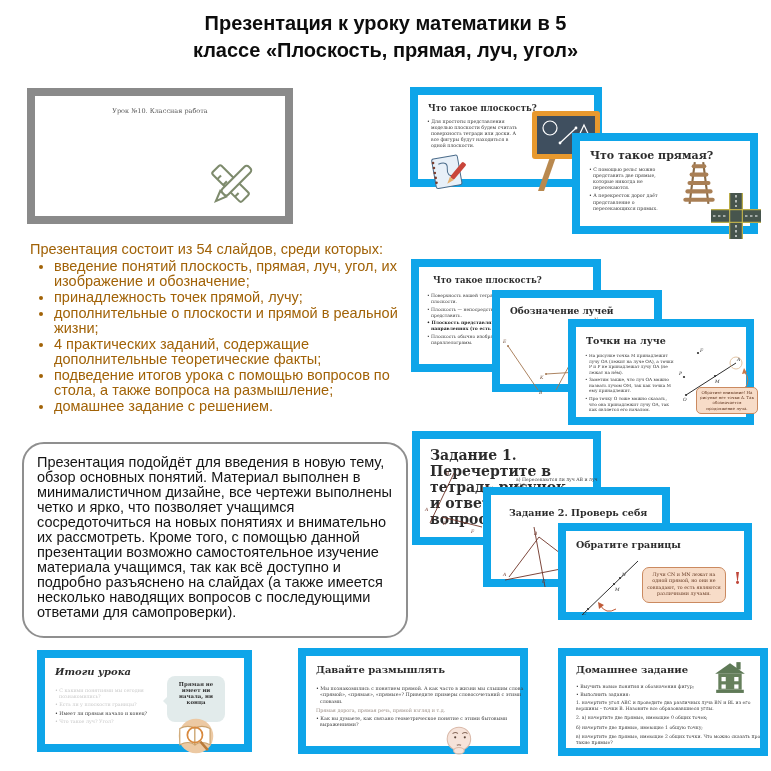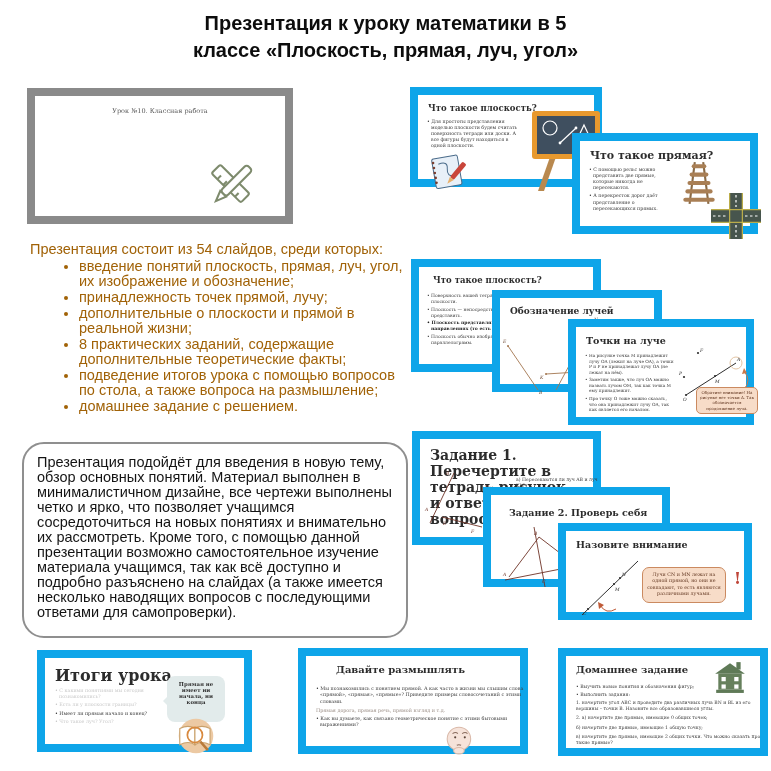--- a/index.html
+++ b/index.html
@@ -19,21 +19,21 @@
   .muted{color:#c9c9c9;}
   .bold-li{font-weight:bold;color:#222;}
   
   #title-slide{border-color:#8a8a8a;}
   .ts-title{font-family:"DejaVu Serif",serif;font-size:16px;line-height:1.25;text-align:center;
           color:#1f1f1f;width:210px;margin:24px auto 0;}
   .ts-sub{font-family:"DejaVu Serif",serif;font-size:6.5px;text-align:center;color:#555;margin-top:11px;}
   
   .intro{position:absolute;left:30px;top:242px;width:382px;font-size:14.5px;line-height:15px;color:#a16207;}
   .intro ul{margin:2px 0 0;padding-left:24px;}
-  .intro li{margin-bottom:1px;margin-left:25px;}
+  .intro li{margin-bottom:1px;}
   .desc{position:absolute;left:22px;top:442px;width:386px;height:196px;border:2px solid #8f8f8f;
           border-radius:22px;font-size:14.5px;line-height:15px;color:#141414;padding:11px 13px;
           box-sizing:border-box;overflow:hidden;}
   
   .bubble{position:absolute;background:#e2ebeb;border-radius:8px;font-family:"DejaVu Serif",serif;
           font-weight:bold;font-size:5.4px;color:#333;text-align:center;padding:5px 4px;box-sizing:border-box;}
   .bubble::after{content:"";position:absolute;left:-9px;top:20px;border:5px solid transparent;
           border-right-color:#e2ebeb;}
   .exclaim{position:absolute;color:#bf4538;font-weight:bold;font-size:16px;font-family:"DejaVu Serif",serif;}
   svg text{font-family:"DejaVu Serif",serif;font-style:italic;}
@@ -66,21 +66,21 @@
       </g>
     </svg>
   </div>
 
   <div class="intro">
     <div>Презентация состоит из 54 слайдов, среди которых:</div>
     <ul>
       <li>введение понятий плоскость, прямая, луч, угол, их изображение и обозначение;</li>
       <li>принадлежность точек прямой, лучу;</li>
       <li>дополнительные о плоскости и прямой в реальной жизни;</li>
-      <li>8 практических заданий, содержащие дополнительные теоретические факты;</li>
+      <li>4 практических заданий, содержащие дополнительные теоретические факты;</li>
       <li>подведение итогов урока с помощью вопросов по стола, а также вопроса на размышление;</li>
       <li>домашнее задание с решением.</li>
     </ul>
   </div>
 
   <div class="desc">Презентация подойдёт для введения в новую тему, обзор основных понятий. Материал выполнен в минималистичном дизайне, все чертежи выполнены четко и ярко, что позволяет учащимся сосредоточиться на новых понятиях и внимательно их рассмотреть. Кроме того, с помощью данной презентации возможно самостоятельное изучение материала учащимся, так как всё доступно и подробно разъяснено на слайдах (а также имеется несколько наводящих вопросов с последующими ответами для самопроверки).</div>
 
   <div class="card" style="left:410px;top:87px;width:192px;height:100px;z-index:1;">
     <div class="ct" style="font-size:8.5px;">Что такое плоскость?</div>
     <ul class="dots tb abs" style="left:9px;top:24px;width:92px;font-size:4.7px;line-height:1.3;">
@@ -235,57 +235,57 @@
       <g fill="#6e3226" font-size="4.5">
         <text x="33" y="10">B</text>
         <text x="2" y="51">A</text>
         <text x="41" y="58">C</text>
         <text x="73" y="37">D</text>
       </g>
     </svg>
   </div>
 
   <div class="card" style="left:558px;top:523px;width:194px;height:97px;z-index:3;">
-    <div class="ct" style="font-size:9.5px;">Назовите внимание</div>
+    <div class="ct" style="font-size:9.5px;">Обратите границы</div>
     <svg class="abs" style="left:8px;top:22px;" width="70" height="70" viewBox="0 0 70 70">
       <line x1="8" y1="62" x2="64" y2="8" stroke="#2e2e2e" stroke-width="1"></line>
       <circle cx="14" cy="56" r="1.1" fill="#2e2e2e"></circle>
       <circle cx="40" cy="31" r="1.1" fill="#2e2e2e"></circle>
       <circle cx="46" cy="25" r="1.1" fill="#2e2e2e"></circle>
       <path d="M42,56 Q32,62 26,52" fill="none" stroke="#bf5b38" stroke-width="1"></path>
       <polygon points="24,49 25,56 30,52" fill="#bf5b38"></polygon>
       <g fill="#2e2e2e" font-size="4.5">
         <text x="9" y="62">C</text>
         <text x="41" y="38">M</text>
         <text x="48" y="23">N</text>
       </g>
     </svg>
     <div class="callout" style="left:76px;top:36px;width:84px;font-size:4.8px;line-height:1.35;padding:4px;border-radius:7px;">Лучи CN и MN лежат на одной прямой, но они не совпадают, то есть являются различными лучами.</div>
     <div class="exclaim" style="left:168px;top:38px;">!</div>
   </div>
 
   <div class="card" style="left:37px;top:650px;width:215px;height:102px;z-index:1;">
-    <div class="ct" style="font-size:16px;">Итоги урока</div>
+    <div class="ct" style="font-size:10px;font-style:italic;">Итоги урока</div>
     <ul class="dots tb abs" style="left:10px;top:30px;width:104px;font-size:4.8px;line-height:1.3;">
       <li class="muted">С какими понятиями мы сегодня познакомились?</li>
       <li class="muted">Есть ли у плоскости границы?</li>
       <li>Имеет ли прямая начало и конец?</li>
       <li class="muted">Что такое луч? Угол?</li>
     </ul>
     <div class="bubble" style="left:122px;top:18px;width:58px;height:46px;">Прямая не имеет ни начала, ни конца</div>
     <svg class="abs" style="left:124px;top:56px;" width="54" height="42" viewBox="0 0 50 38">
       <circle cx="25" cy="20" r="16" fill="#ecc9a3"></circle>
       <path d="M10,13 Q18,9 24,13 L24,28 Q18,24 10,28 Z" fill="#fff" stroke="#c9a06a" stroke-width="1"></path>
       <path d="M38,13 Q30,9 24,13 L24,28 Q30,24 38,28 Z" fill="#fff" stroke="#c9a06a" stroke-width="1"></path>
       <circle cx="24" cy="19" r="7" fill="none" stroke="#d8893e" stroke-width="1.6"></circle>
       <line x1="29" y1="25" x2="36" y2="33" stroke="#b97a3a" stroke-width="2.4"></line>
     </svg>
   </div>
 
-  <div class="card" style="left:298px;top:648px;width:230px;height:106px;z-index:1;padding-left:20px;">
+  <div class="card" style="left:298px;top:648px;width:230px;height:106px;z-index:1;">
     <div class="ct" style="font-size:10px;">Давайте размышлять</div>
     <ul class="dots tb abs" style="left:10px;top:30px;width:208px;font-size:4.8px;line-height:1.35;">
       <li>Мы познакомились с понятием прямой. А как часто в жизни мы слышим слова «прямой», «прямая», «прямые»? Приведите примеры словосочетаний с этими словами.</li>
     </ul>
     <div class="tb abs" style="left:10px;top:52px;width:208px;font-size:4.8px;color:#9a8d85;">Прямая дорога, прямая речь, прямой взгляд и т.д.</div>
     <ul class="dots tb abs" style="left:10px;top:60px;width:200px;font-size:4.8px;line-height:1.35;">
       <li>Как вы думаете, как связано геометрическое понятие с этими бытовыми выражениями?</li>
     </ul>
     <svg class="abs" style="left:138px;top:68px;" width="32" height="32" viewBox="0 0 30 30">
       <circle cx="14" cy="14" r="11" fill="#f6e3da" stroke="#d9b8a8" stroke-width="1"></circle>

